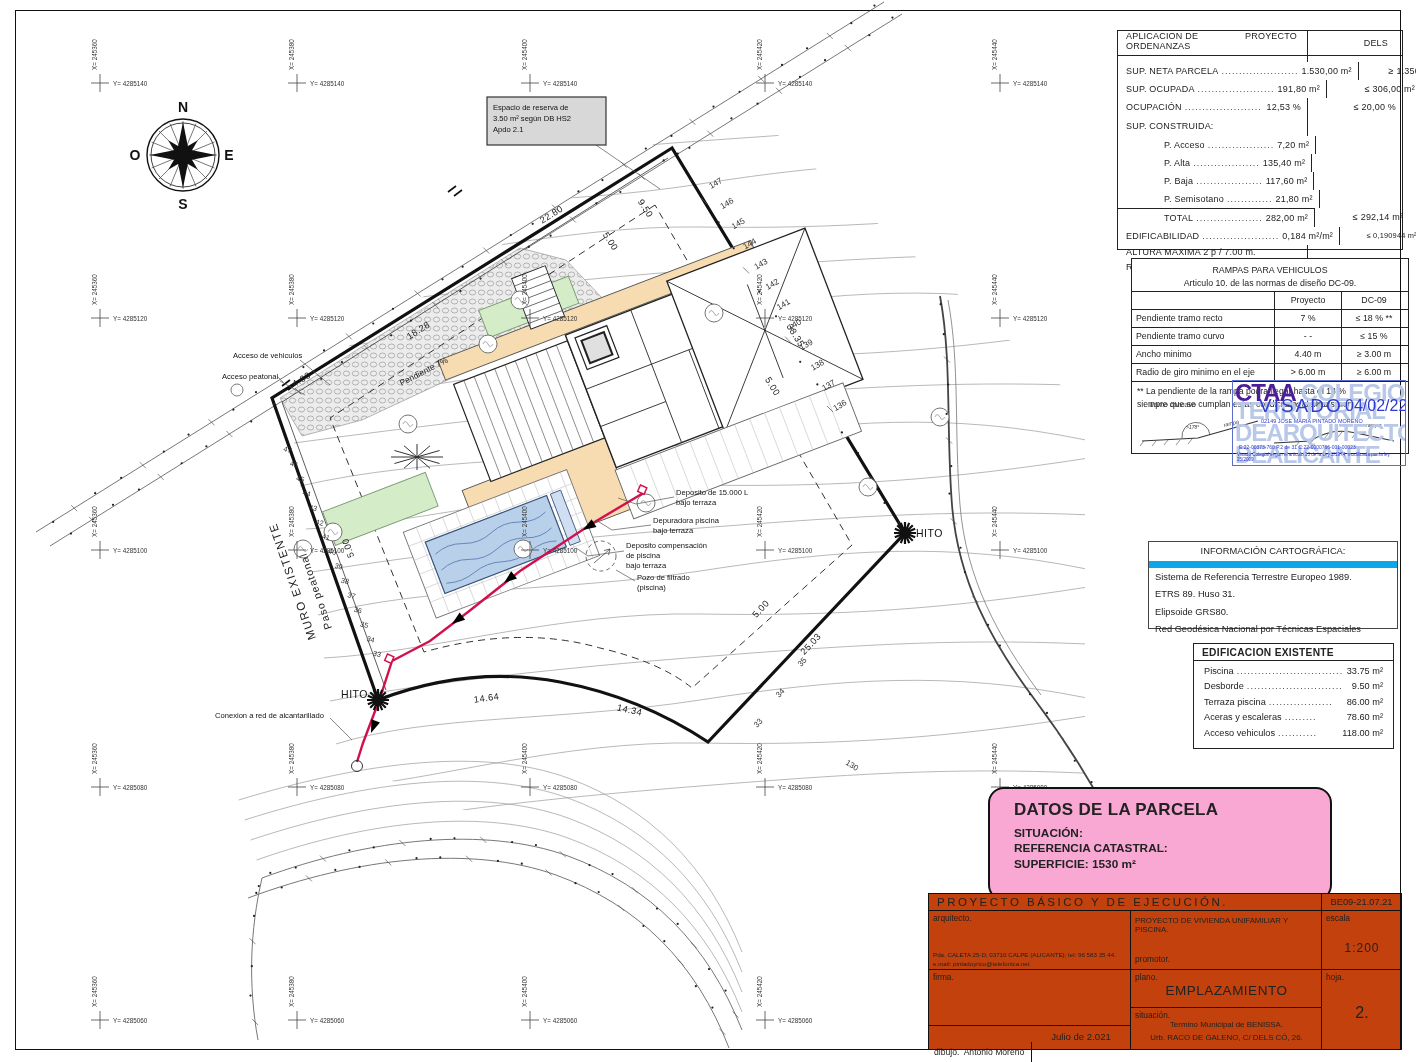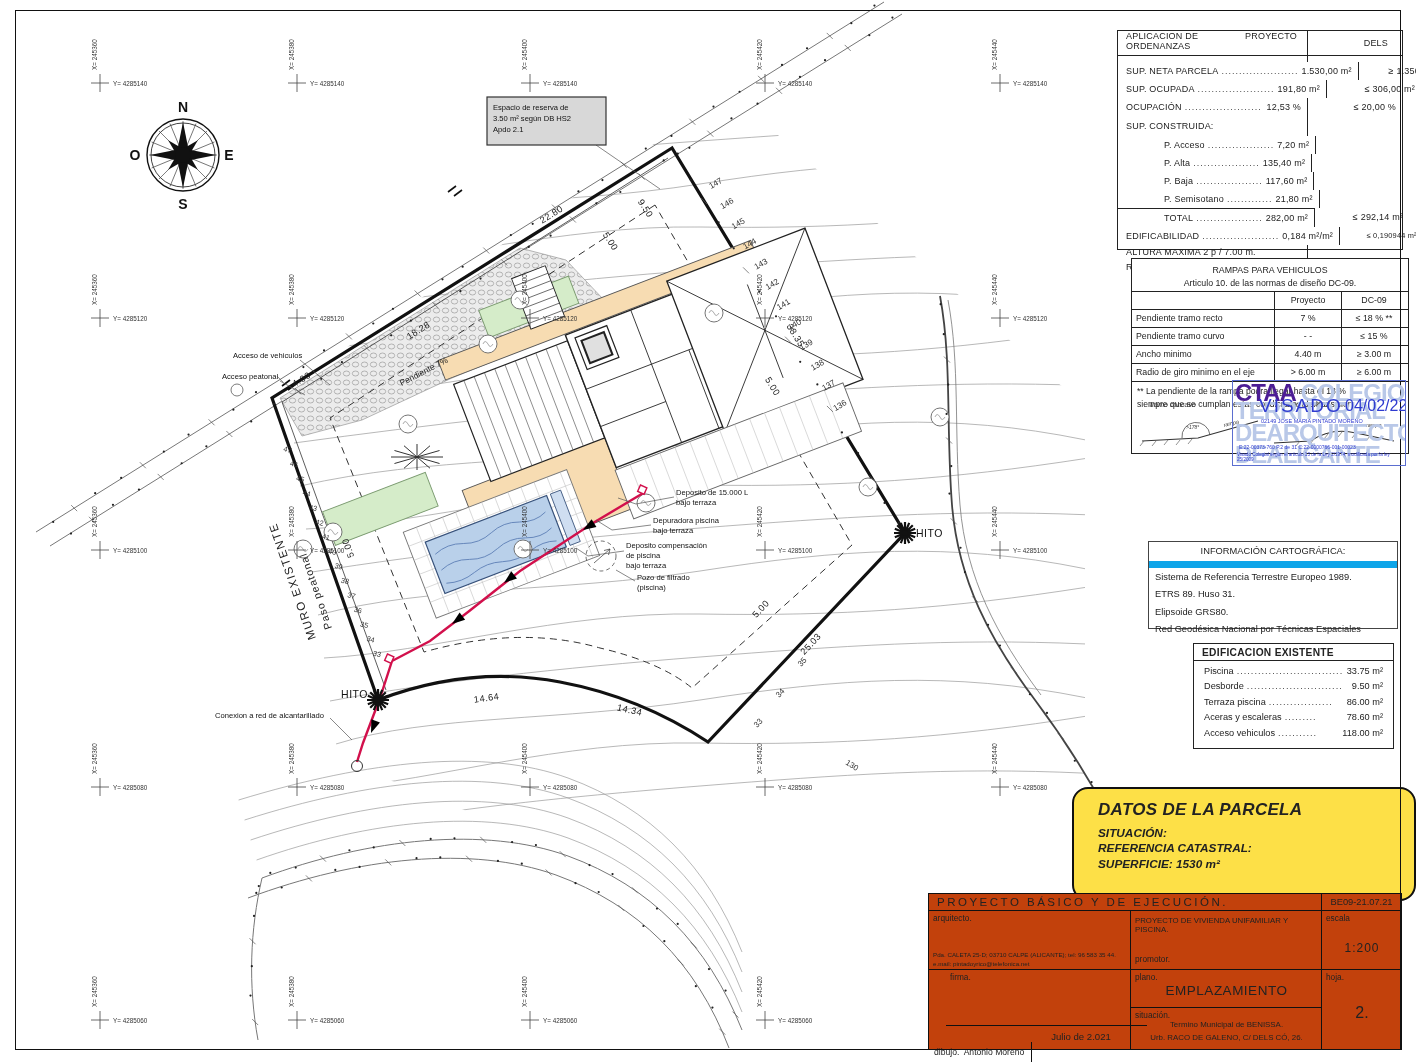--- a/index.html
+++ b/index.html
@@ -59,32 +59,32 @@
   .carto-lines div{padding:1.5px 6px;line-height:14.5px}
 
   
   .aux{left:1193px;top:643px;width:199px;height:104px;border:1.2px solid #222;background:#fff;font-size:9.2px}
   .aux-title{font-weight:bold;font-size:10.2px;letter-spacing:.3px;padding:3px 0 2px 8px;border-bottom:1px solid #222}
   .aux-rows{padding-top:3px}
   .aux-row{display:flex;align-items:flex-start;padding:0 10px;line-height:15.4px;white-space:nowrap}
   .aux-row .dots{flex:1;overflow:hidden;color:#444;margin:0 3px;letter-spacing:1px}
 
   
-  .datos{left:1072px;top:787px;width:340px;height:110px;border:2.2px solid #111;border-radius:16px;background:#fde047;font-style:italic;font-weight:bold}
+  .datos{left:988px;top:787px;width:340px;height:110px;border:2.2px solid #111;border-radius:16px;background:#f9a8d4;font-weight:bold}
   .datos-title{font-size:17px;padding:11px 0 4px 24px;letter-spacing:.3px}
   .datos-line{font-size:11.8px;padding:1.5px 0 0 24px}
 
   
   .tb{left:928px;top:893px;width:472px;height:155px;border:1.6px solid #111;background:#c2410c}
   .tb div{position:absolute;box-sizing:border-box}
   .tb .cell-lab{font-size:8.3px;color:#222}
   .tb-header{left:0;top:0;width:392px;height:17px;border-bottom:1px solid #111;font-size:11.5px;letter-spacing:2.5px;padding:2px 0 0 8px}
   .tb-code{left:392px;top:0;width:80px;height:17px;border-bottom:1px solid #111;border-left:1px solid #111;font-size:9.3px;text-align:center;padding-top:3px}
   .tb-arq{left:0;top:17px;width:201px;height:59px;border-bottom:1px solid #111}
-  .tb-firma{left:17px;top:76px;width:201px;height:56px;border-bottom:1px solid #111}
+  .tb-firma{left:0;top:76px;width:201px;height:56px;border-bottom:1px solid #111}
   .tb-dib1{left:0;top:148px;width:103px;height:23px;border-right:1px solid #111;font-size:8.6px;padding:5px 0 0 5px}
   .tb-dib2{left:103px;top:132px;width:98px;height:23px;font-size:9.6px;text-align:center;padding-top:5px}
   .tb-proy{left:201px;top:17px;width:191px;height:59px;border-left:1px solid #111;border-bottom:1px solid #111}
   .tb-plano{left:201px;top:76px;width:191px;height:38px;border-left:1px solid #111;border-bottom:1px solid #111}
   .tb-sit{left:201px;top:114px;width:191px;height:41px;border-left:1px solid #111}
   .tb-esc{left:392px;top:17px;width:80px;height:59px;border-left:1px solid #111;border-bottom:1px solid #111}
   .tb-hoja{left:392px;top:76px;width:84px;height:79px;border-left:1px solid #111}
   .addr{font-size:6.2px;line-height:8px;padding:0 0 0 4px;color:#222}
 </style>
 </head>

